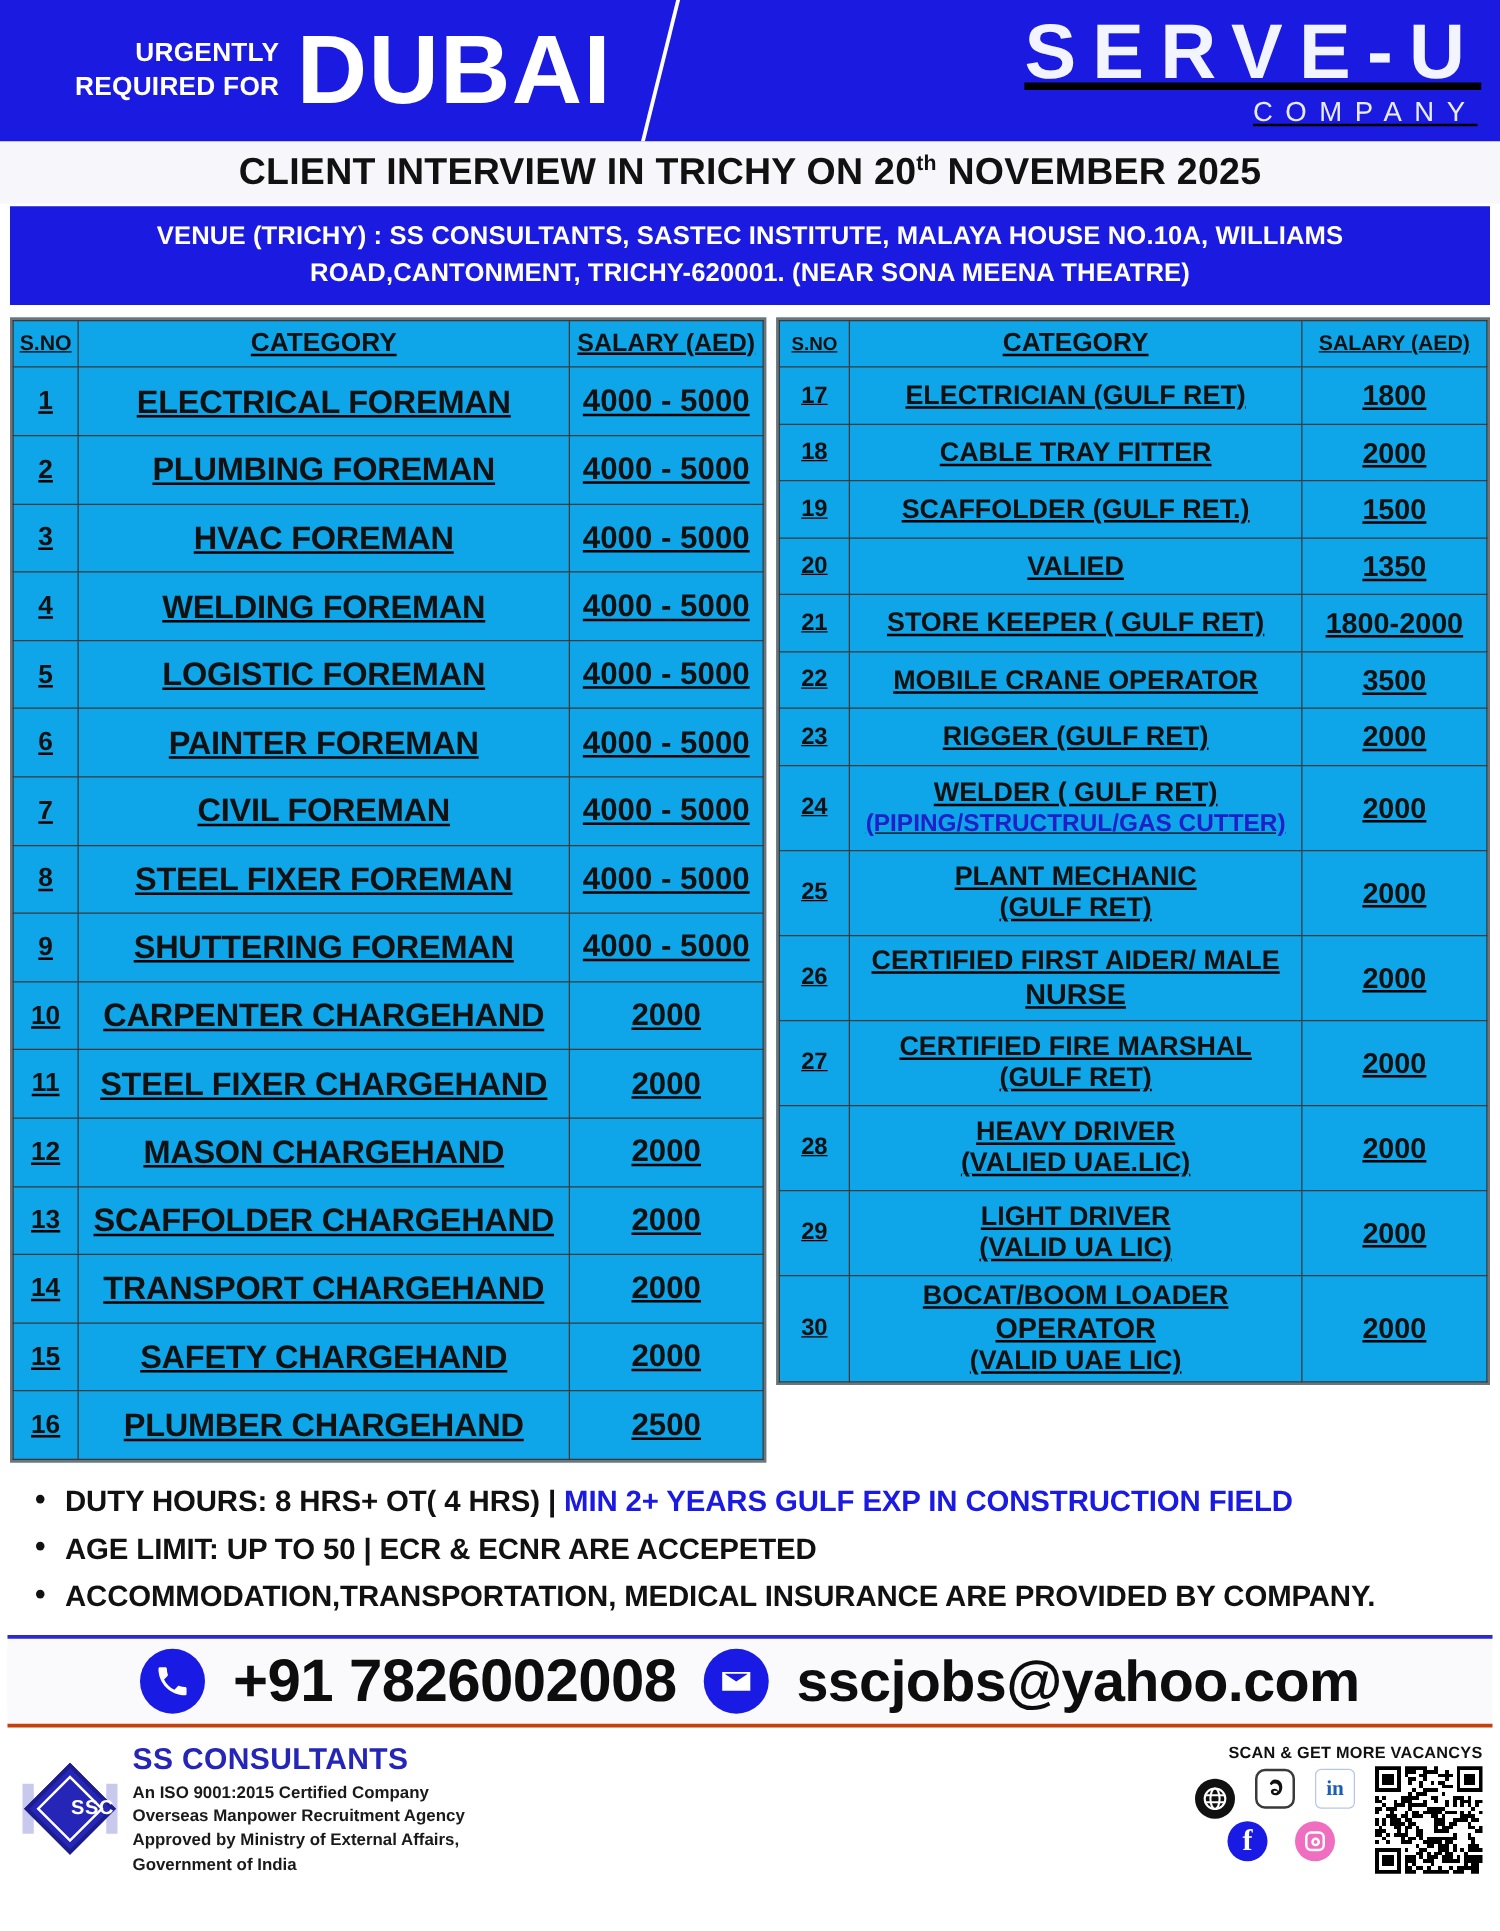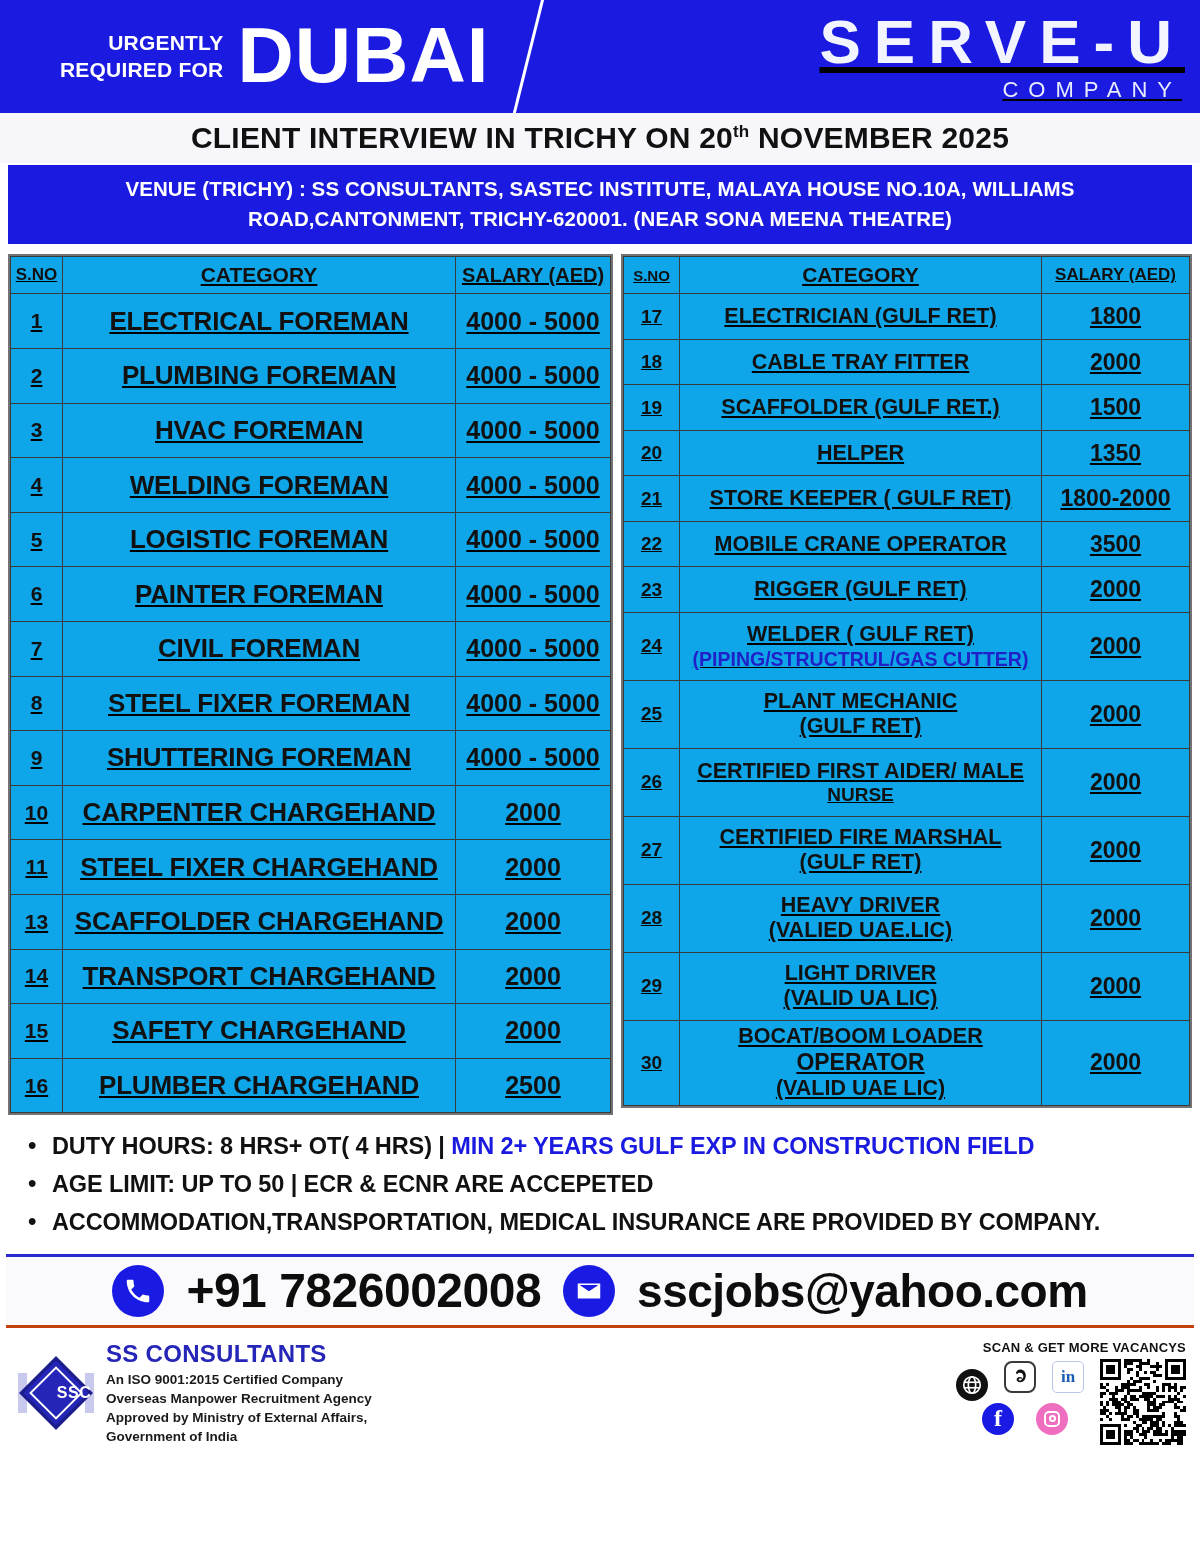--- a/index.html
+++ b/index.html
@@ -270,20 +270,25 @@
               <td class="sno">10</td>
               <td class="cat">CARPENTER CHARGEHAND</td>
               <td class="sal">2000</td>
             </tr>
             <tr>
               <td class="sno">11</td>
               <td class="cat">STEEL FIXER CHARGEHAND</td>
               <td class="sal">2000</td>
             </tr>
             <tr>
+              <td class="sno">12</td>
+              <td class="cat">MASON CHARGEHAND</td>
+              <td class="sal">2000</td>
+            </tr>
+            <tr>
               <td class="sno">13</td>
               <td class="cat">SCAFFOLDER CHARGEHAND</td>
               <td class="sal">2000</td>
             </tr>
             <tr>
               <td class="sno">14</td>
               <td class="cat">TRANSPORT CHARGEHAND</td>
               <td class="sal">2000</td>
             </tr>
             <tr>
@@ -324,21 +329,21 @@
               <td class="cat">CABLE TRAY FITTER</td>
               <td class="sal">2000</td>
             </tr>
             <tr class="r1">
               <td class="sno">19</td>
               <td class="cat">SCAFFOLDER (GULF RET.)</td>
               <td class="sal">1500</td>
             </tr>
             <tr class="r1">
               <td class="sno">20</td>
-              <td class="cat">HELPER</td>
+              <td class="cat">VALIED</td>
               <td class="sal">1350</td>
             </tr>
             <tr class="r1">
               <td class="sno">21</td>
               <td class="cat">STORE KEEPER ( GULF RET)</td>
               <td class="sal">1800-2000</td>
             </tr>
             <tr class="r1">
               <td class="sno">22</td>
               <td class="cat">MOBILE CRANE OPERATOR</td>
@@ -354,21 +359,21 @@
               <td class="cat">WELDER ( GULF RET)<span class="sub-blue" style="color: rgb(32, 32, 200);">(PIPING/STRUCTRUL/GAS CUTTER)</span></td>
               <td class="sal">2000</td>
             </tr>
             <tr class="r2">
               <td class="sno">25</td>
               <td class="cat">PLANT MECHANIC<span class="sub-blue" style="color: rgb(17, 17, 17); font-size: 21.5px;">(GULF RET)</span></td>
               <td class="sal">2000</td>
             </tr>
             <tr class="r2">
               <td class="sno">26</td>
-              <td class="cat">CERTIFIED FIRST AIDER/ MALE<span class="sub-blue" style="color: rgb(17, 17, 17); font-size: 19px;">NURSE</span></td>
+              <td class="cat">CERTIFIED FIRST AIDER/ MALE<span class="sub-blue" style="color: rgb(17, 17, 17); font-size: 23px;">NURSE</span></td>
               <td class="sal">2000</td>
             </tr>
             <tr class="r2">
               <td class="sno">27</td>
               <td class="cat">CERTIFIED FIRE MARSHAL<span class="sub-blue" style="color: rgb(17, 17, 17); font-size: 21.5px;">(GULF RET)</span></td>
               <td class="sal">2000</td>
             </tr>
             <tr class="r2">
               <td class="sno">28</td>
               <td class="cat">HEAVY DRIVER<span class="sub-blue" style="color: rgb(17, 17, 17); font-size: 21.5px;">(VALIED UAE.LIC)</span></td>

